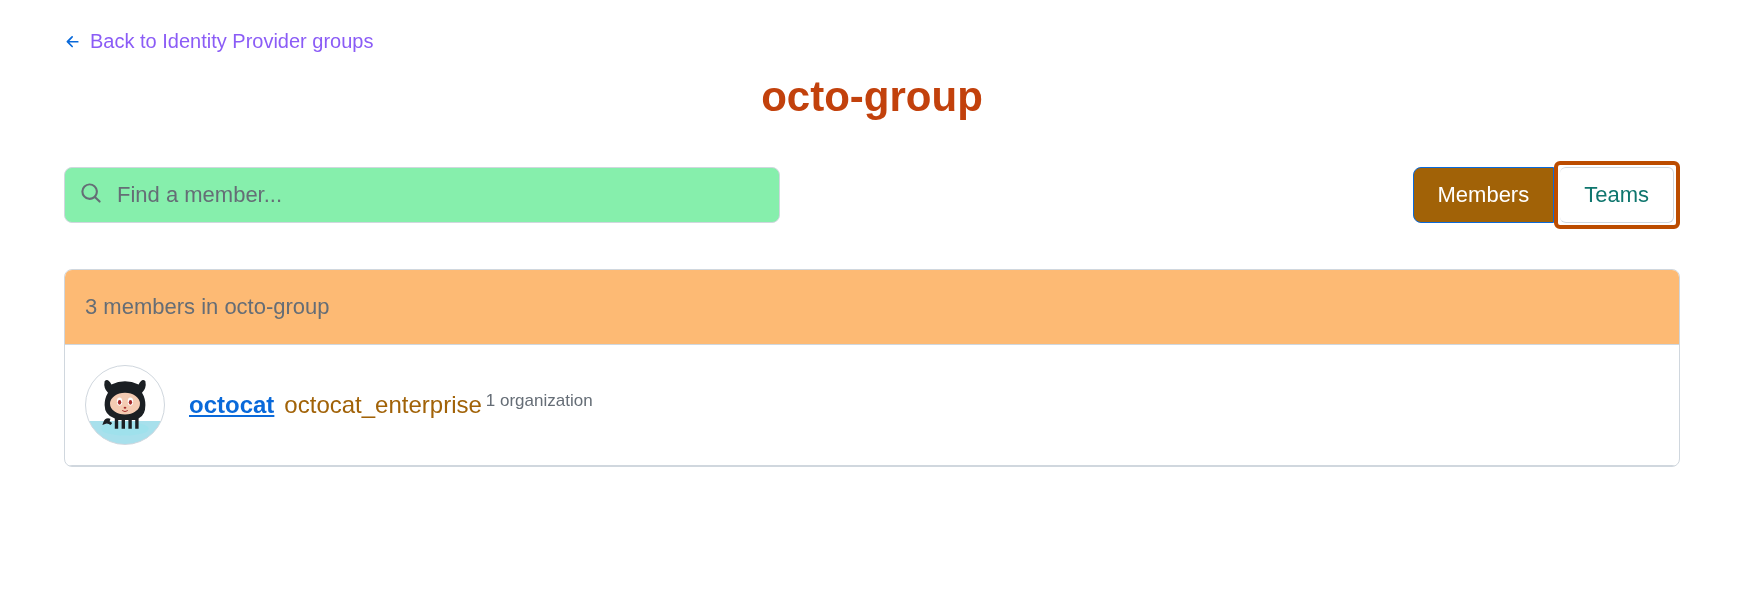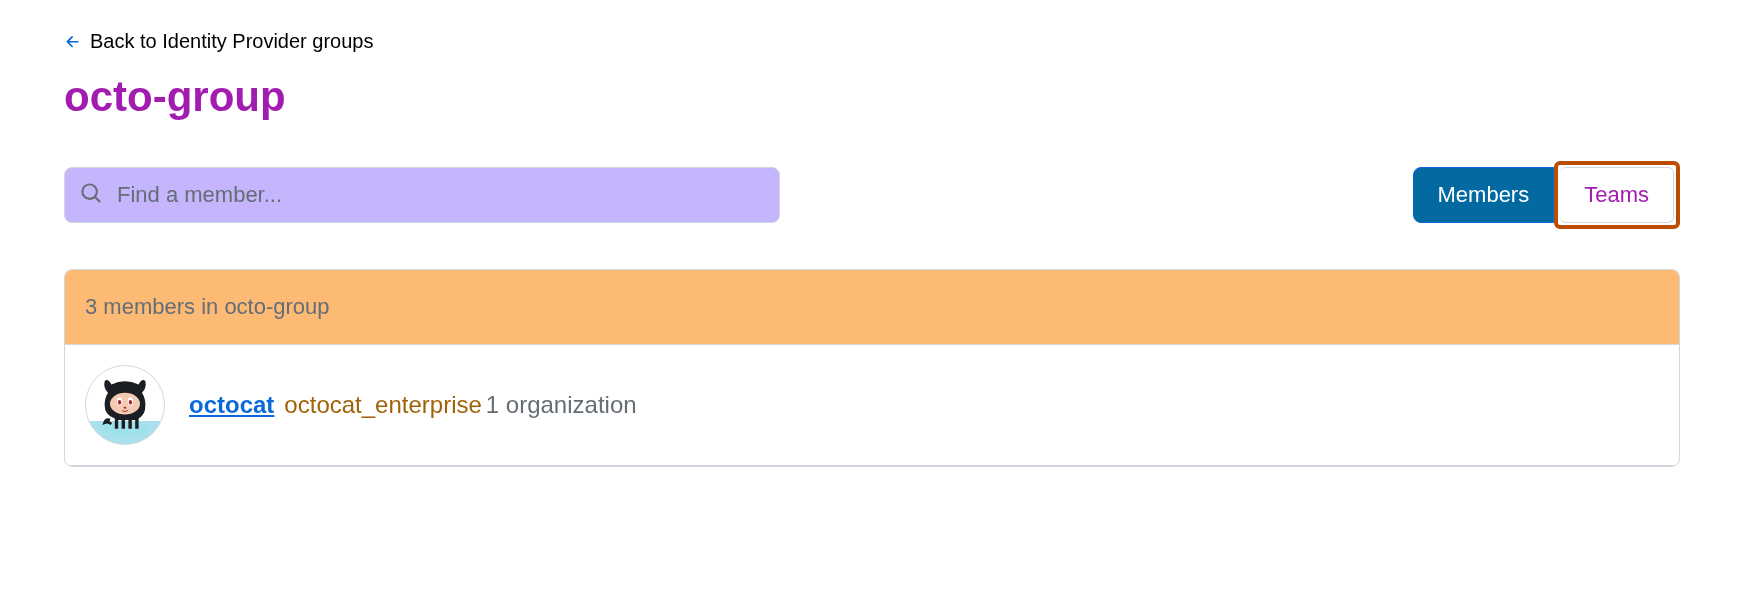--- a/index.html
+++ b/index.html
@@ -9,35 +9,36 @@
     }
     body {
       font-family: -apple-system, BlinkMacSystemFont, "Segoe UI", Helvetica, Arial, sans-serif;
       background: #ffffff;
       color: #24292f;
       padding: 30px 64px;
     }
     .back-link {
       display: inline-flex;
       align-items: center;
-      color: #000000;
+      color: #8b5cf6;
       text-decoration: none;
       font-size: 20px;
       font-weight: 400;
       gap: 8px;
       margin-bottom: 20px;
     }
     .back-link svg {
       fill: #0969da;
     }
     .page-title {
       font-size: 42px;
       font-weight: 600;
-      color: #a21caf;
+      color: #c2410c;
       margin-bottom: 40px;
+      text-align: center;
     }
     .controls-row {
       display: flex;
       justify-content: space-between;
       align-items: center;
       margin-bottom: 40px;
       gap: 20px;
     }
     .search-container {
       position: relative;
@@ -50,46 +51,46 @@
       transform: translateY(-50%);
       color: #656d76;
       pointer-events: none;
     }
     .search-input {
       width: 100%;
       height: 56px;
       padding: 8px 16px 8px 52px;
       font-size: 22px;
       color: #1f2328;
-      background: #c4b5fd;
+      background: #86efac;
       border: 1px solid #d0d7de;
       border-radius: 8px;
       outline: none;
     }
     .search-input::placeholder {
       color: #656d76;
     }
     .tab-group {
       display: flex;
       align-items: center;
     }
     .tab-button {
       height: 56px;
       padding: 0 24px;
       font-size: 22px;
       font-weight: 500;
       border: 1px solid #d0d7de;
       background: #ffffff;
-      color: #a21caf;
+      color: #0f766e;
       cursor: pointer;
       display: flex;
       align-items: center;
     }
     .tab-button.active {
-      background: #0369a1;
+      background: #a16207;
       color: #ffffff;
       border-color: #0969da;
       border-top-left-radius: 8px;
       border-bottom-left-radius: 8px;
     }
     .tab-button:last-child {
       border-top-right-radius: 8px;
       border-bottom-right-radius: 8px;
       border-left: none;
     }
@@ -152,21 +153,21 @@
     .member-name {
       color: #0969da;
       font-weight: 600;
     }
     .member-handle {
       color: #a16207;
       font-weight: 400;
     }
     .member-meta {
       color: #656d76;
-      font-size: 24px;
+      font-size: 17px;
     }
   </style>
 </head>
 <body>
 
 
 
 <a href="#" class="back-link">
   <svg width="18" height="18" viewBox="0 0 16 16">
       <path d="M7.78 12.53a.75.75 0 0 1-1.06 0L2.47 8.28a.75.75 0 0 1 0-1.06l4.25-4.25a.751.751 0 0 1 1.042.018.751.751 0 0 1 .018 1.042L4.81 7h7.44a.75.75 0 0 1 0 1.5H4.81l2.97 2.97a.75.75 0 0 1 0 1.06Z"></path>

